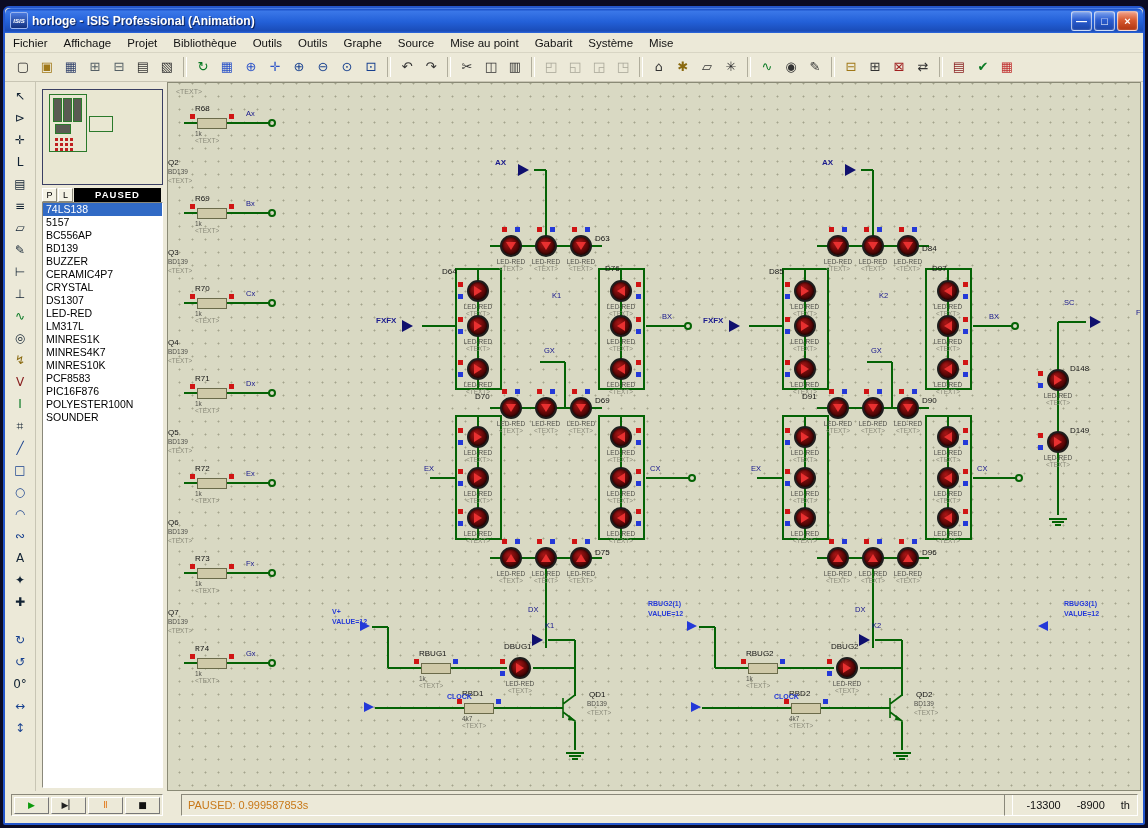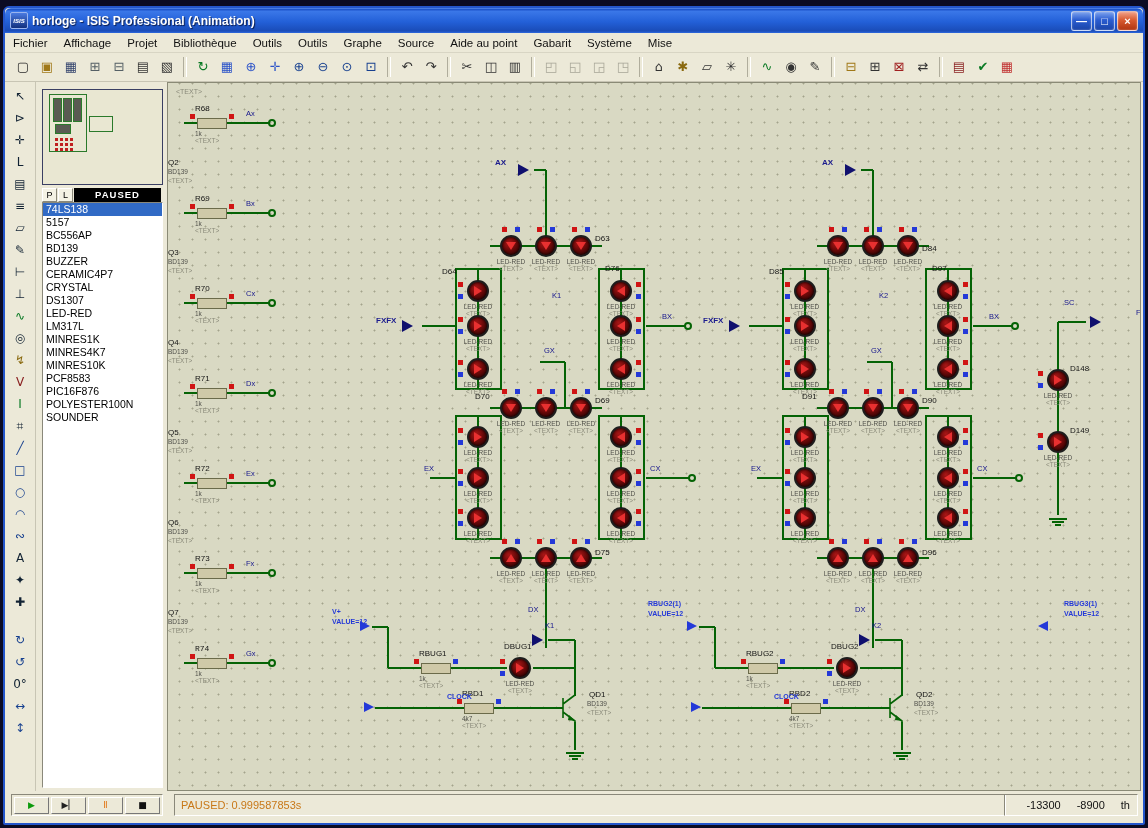--- a/index.html
+++ b/index.html
@@ -33,21 +33,21 @@
   #devlist{position:absolute;left:6px;top:120px;width:119px;height:584px;background:#fff;border:1px solid;border-color:#8a887a #fff #fff #8a887a;overflow:hidden;}
   .dev{font-size:10.5px;color:#000;line-height:13px;padding-left:3px;white-space:nowrap;}
   .dev.sel{background:#316ac5;color:#fff;}
   #canvas{position:absolute;left:167px;top:82px;width:974px;height:709px;border:1px solid #8a8a76;box-sizing:border-box;background-color:#d9d9c3;overflow:hidden;
     background-image:radial-gradient(circle,#a3a38c 0.8px,rgba(0,0,0,0) 1.2px);background-size:13px 13px;background-position:5px 7px;}
   #sch{position:absolute;left:-168px;top:-83px;width:1148px;height:828px;}
   #bottombar{position:absolute;left:5px;top:791px;width:1138px;height:30px;background:#ece9d8;}
   #animctl{position:absolute;left:6px;top:3px;width:152px;height:22px;border:1px solid;border-color:#8a887a #fff #fff #8a887a;display:flex;align-items:center;padding:1px;box-sizing:border-box;}
   .abtn{width:35px;height:17px;margin:0 1px;background:#ece9d8;border:1px solid;border-color:#fff #777 #777 #fff;font-size:9px;line-height:15px;text-align:center;padding:0;font-family:"DejaVu Sans",sans-serif;}
   .field{position:absolute;top:3px;height:22px;border:1px solid;border-color:#8a887a #fff #fff #8a887a;box-sizing:border-box;}
-  #msgfield{left:169px;width:832px;color:#c87818;font-size:11px;line-height:20px;padding-left:6px;}
+  #msgfield{left:176px;width:832px;color:#c87818;font-size:11px;line-height:20px;padding-left:6px;}
   #coordfield{left:999px;width:134px;display:flex;justify-content:flex-end;align-items:center;gap:16px;padding-right:7px;font-size:11px;color:#111;}
   
   .wire{position:absolute;background:#056305;}
   .loop{position:absolute;border:2px solid #056305;box-sizing:border-box;}
   .led{position:absolute;width:22px;height:22px;border-radius:50%;box-sizing:border-box;border:2px solid #1d1d1d;
     background:radial-gradient(circle at 38% 32%,#a81616 0%,#6b0909 45%,#3c0505 78%,#2b0303 100%);box-shadow:inset 0 0 3px #000;}
   .arr{position:absolute;left:50%;top:50%;transform:translate(-50%,-50%);width:0;height:0;}
   .a-down{border-left:5px solid transparent;border-right:5px solid transparent;border-top:8px solid #e83030;}
   .a-up{border-left:5px solid transparent;border-right:5px solid transparent;border-bottom:8px solid #e83030;}
   .a-right{border-top:5px solid transparent;border-bottom:5px solid transparent;border-left:8px solid #e83030;}
@@ -92,21 +92,21 @@
 
   <div id="menubar">
       <span class="mi">Fichier</span>
       <span class="mi">Affichage</span>
       <span class="mi">Projet</span>
       <span class="mi">Bibliothèque</span>
       <span class="mi">Outils</span>
       <span class="mi">Outils</span>
       <span class="mi">Graphe</span>
       <span class="mi">Source</span>
-      <span class="mi">Aide au point</span>
+      <span class="mi">Mise au point</span>
       <span class="mi">Gabarit</span>
       <span class="mi">Système</span>
       <span class="mi">Mise</span>
     </div>
   <div id="toolbar">
       <button class="tbtn" style="color: rgb(42, 42, 42);">▢</button>
       <button class="tbtn" style="color: rgb(160, 120, 24);">▣</button>
       <button class="tbtn" style="color: rgb(53, 69, 110);">▦</button>
       <button class="tbtn" style="color: rgb(85, 96, 102);">⊞</button>
       <button class="tbtn" style="color: rgb(85, 96, 102);">⊟</button>

